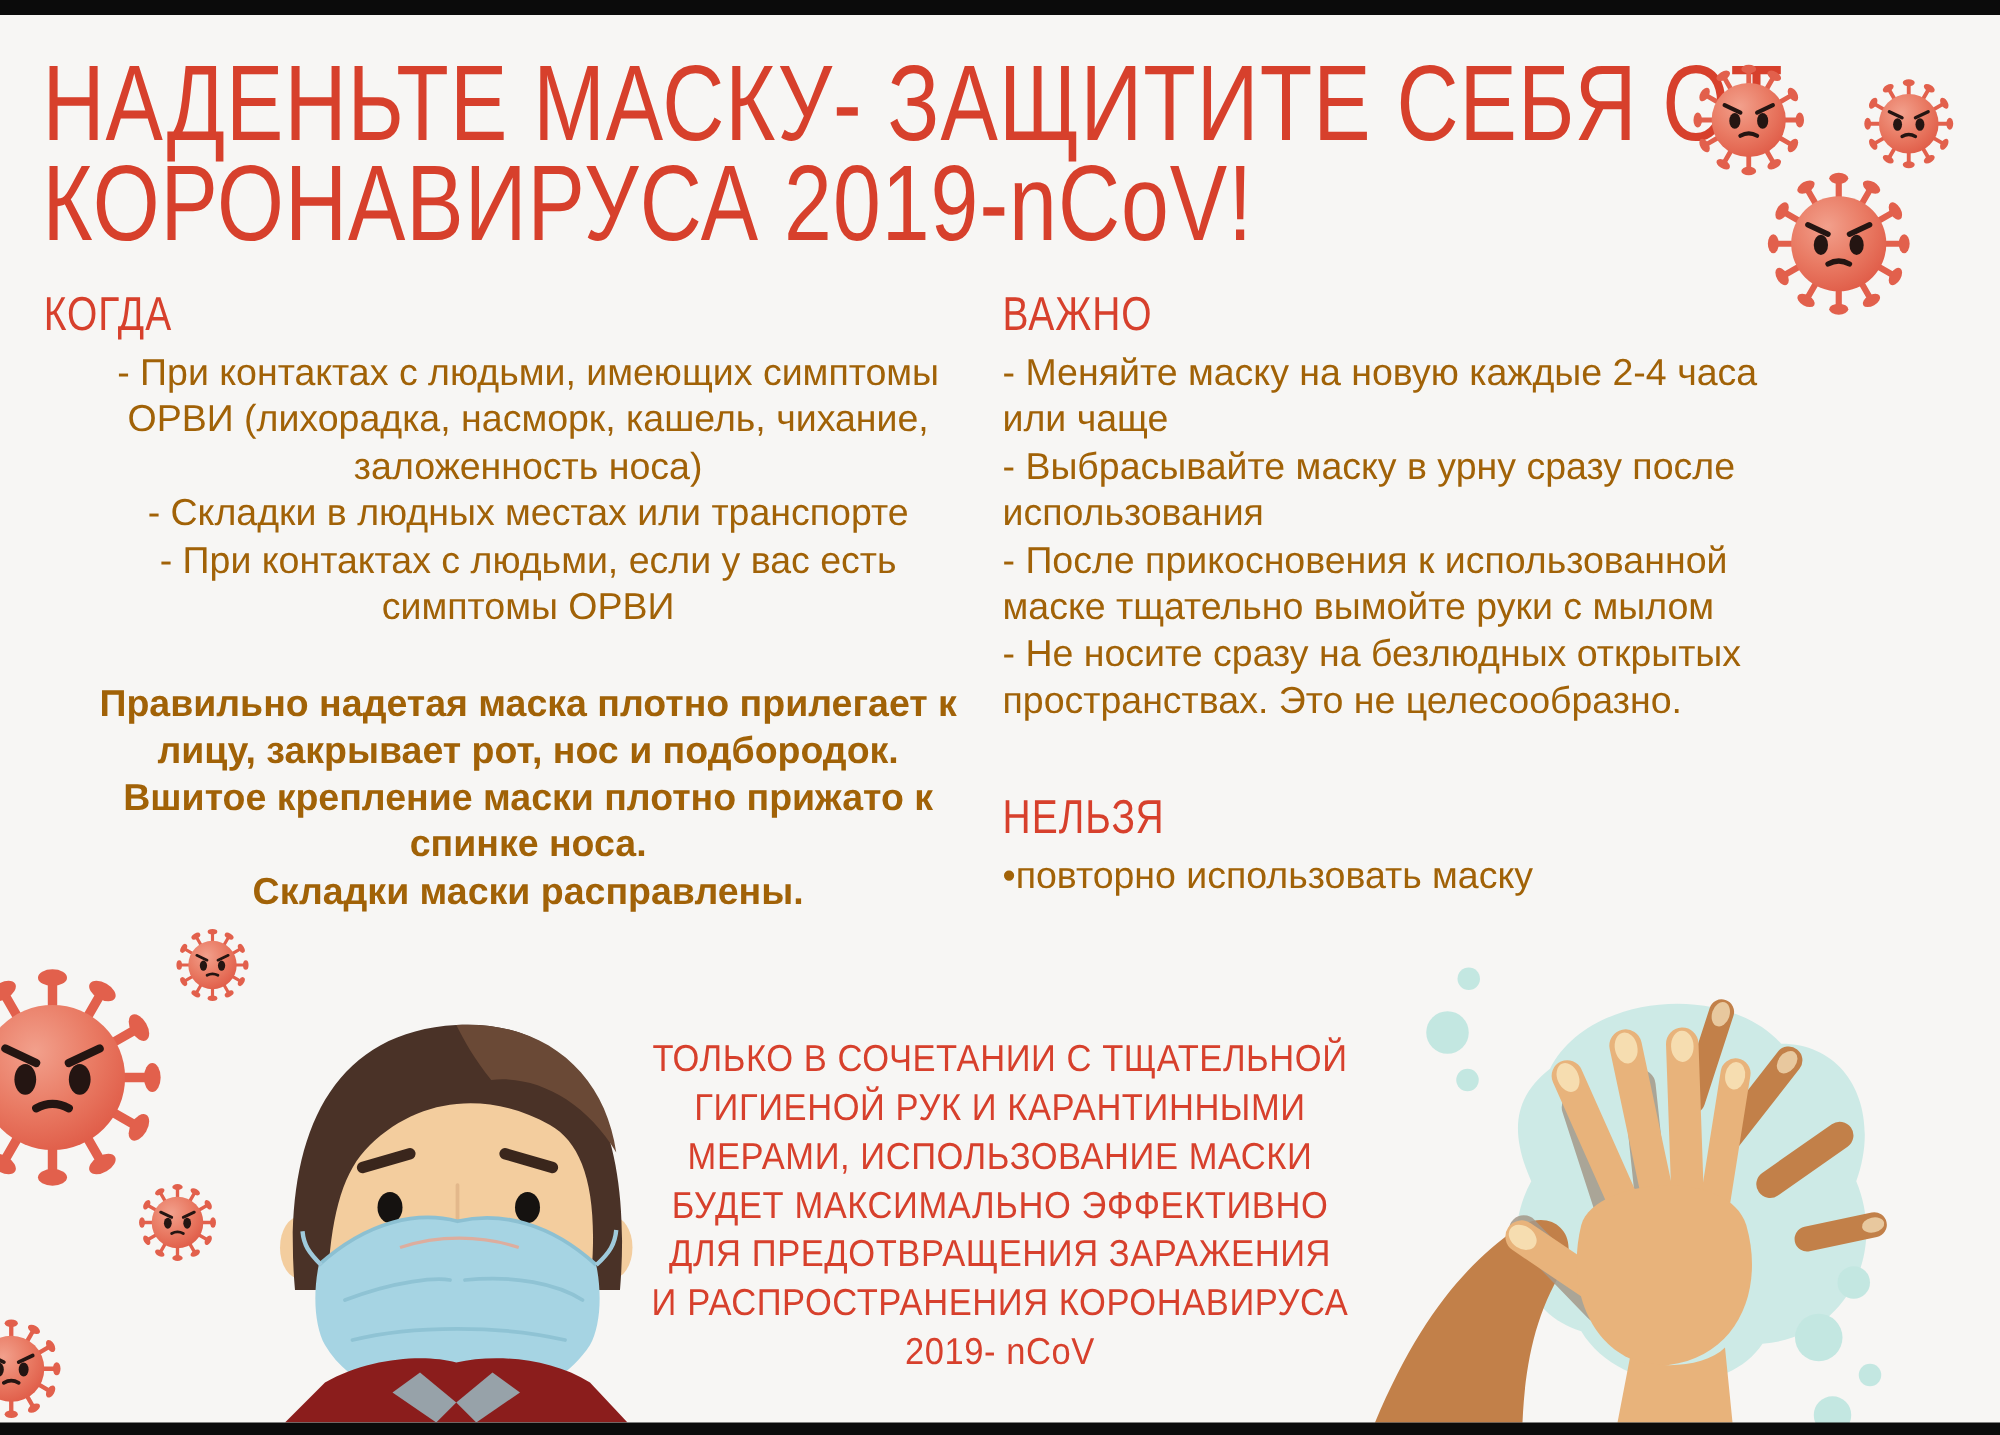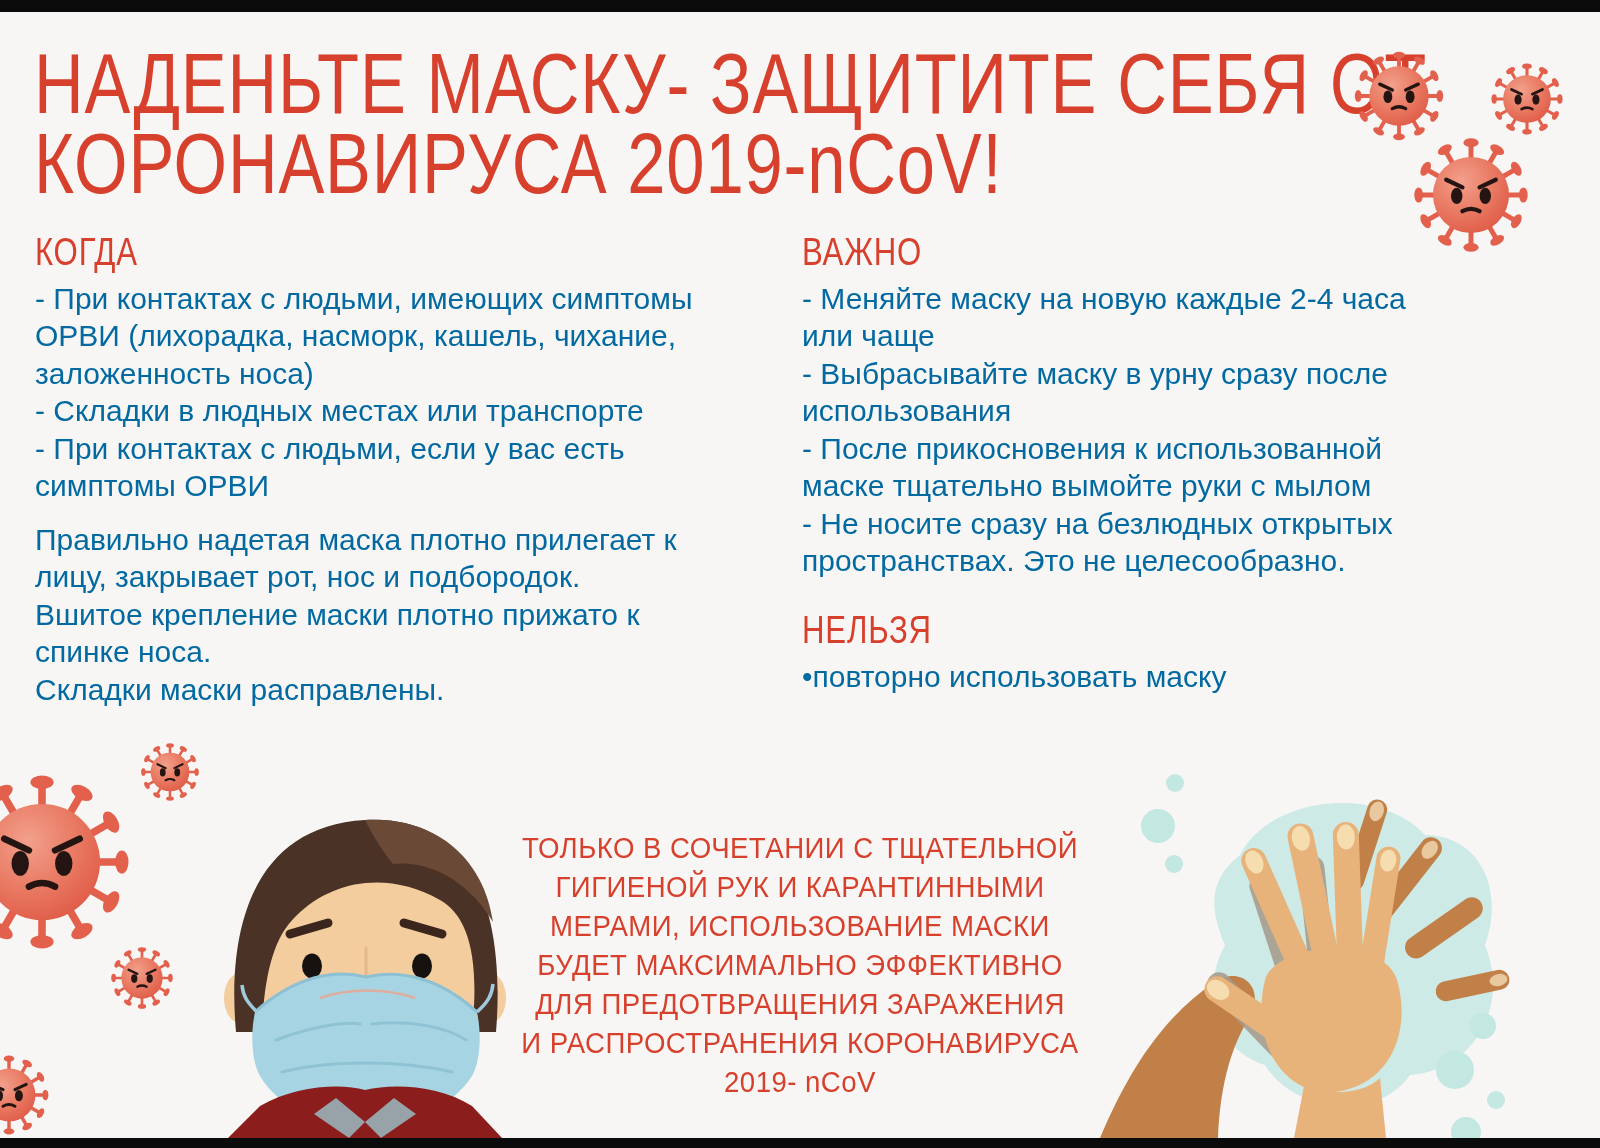--- a/index.html
+++ b/index.html
@@ -11,32 +11,32 @@
   .bar.top{top:0;height:12px;}
   .bar.bottom{bottom:0;height:10px;}
 
   .poster-title{
     position:absolute;left:34px;top:44px;margin:0;
     color:#d7402c;font-size:86px;font-weight:normal;line-height:0.93;
     white-space:pre-line;width:max-content;
     transform:scaleX(0.80);transform-origin:left top;letter-spacing:1px;
   }
   .col{position:absolute;}
-  .col.left{left:35px;top:232px;width:775px;}
+  .col.left{left:35px;top:232px;width:775px;text-align:center;}
   .col.right{left:802px;top:232px;width:700px;}
   .sec-heading{
     margin:0 0 6px 0;color:#d7402c;font-size:38px;font-weight:normal;
     line-height:1.1;width:max-content;
     transform:scaleX(0.82);transform-origin:left top;letter-spacing:1px;
   }
   .body-text{
-    color:#0369a1;font-size:30px;line-height:1.25;white-space:pre-line;
-  }
-  .mask-note{margin-top:16px;}
-  .forbidden-block{margin-top:30px;}
+    color:#a16207;font-size:30px;line-height:1.25;white-space:pre-line;
+  }
+  .mask-note{margin-top:40px;font-weight:bold;}
+  .forbidden-block{margin-top:54px;}
   .footer-note{
     position:absolute;left:440px;top:828px;width:720px;margin:0;
     color:#d7402c;font-size:30px;line-height:1.3;text-align:center;
     white-space:pre-line;transform:scaleX(0.92);transform-origin:center top;
     letter-spacing:0.5px;
   }
   .illus{position:absolute;}
   svg{display:block;overflow:visible;}
 </style>
 </head>

